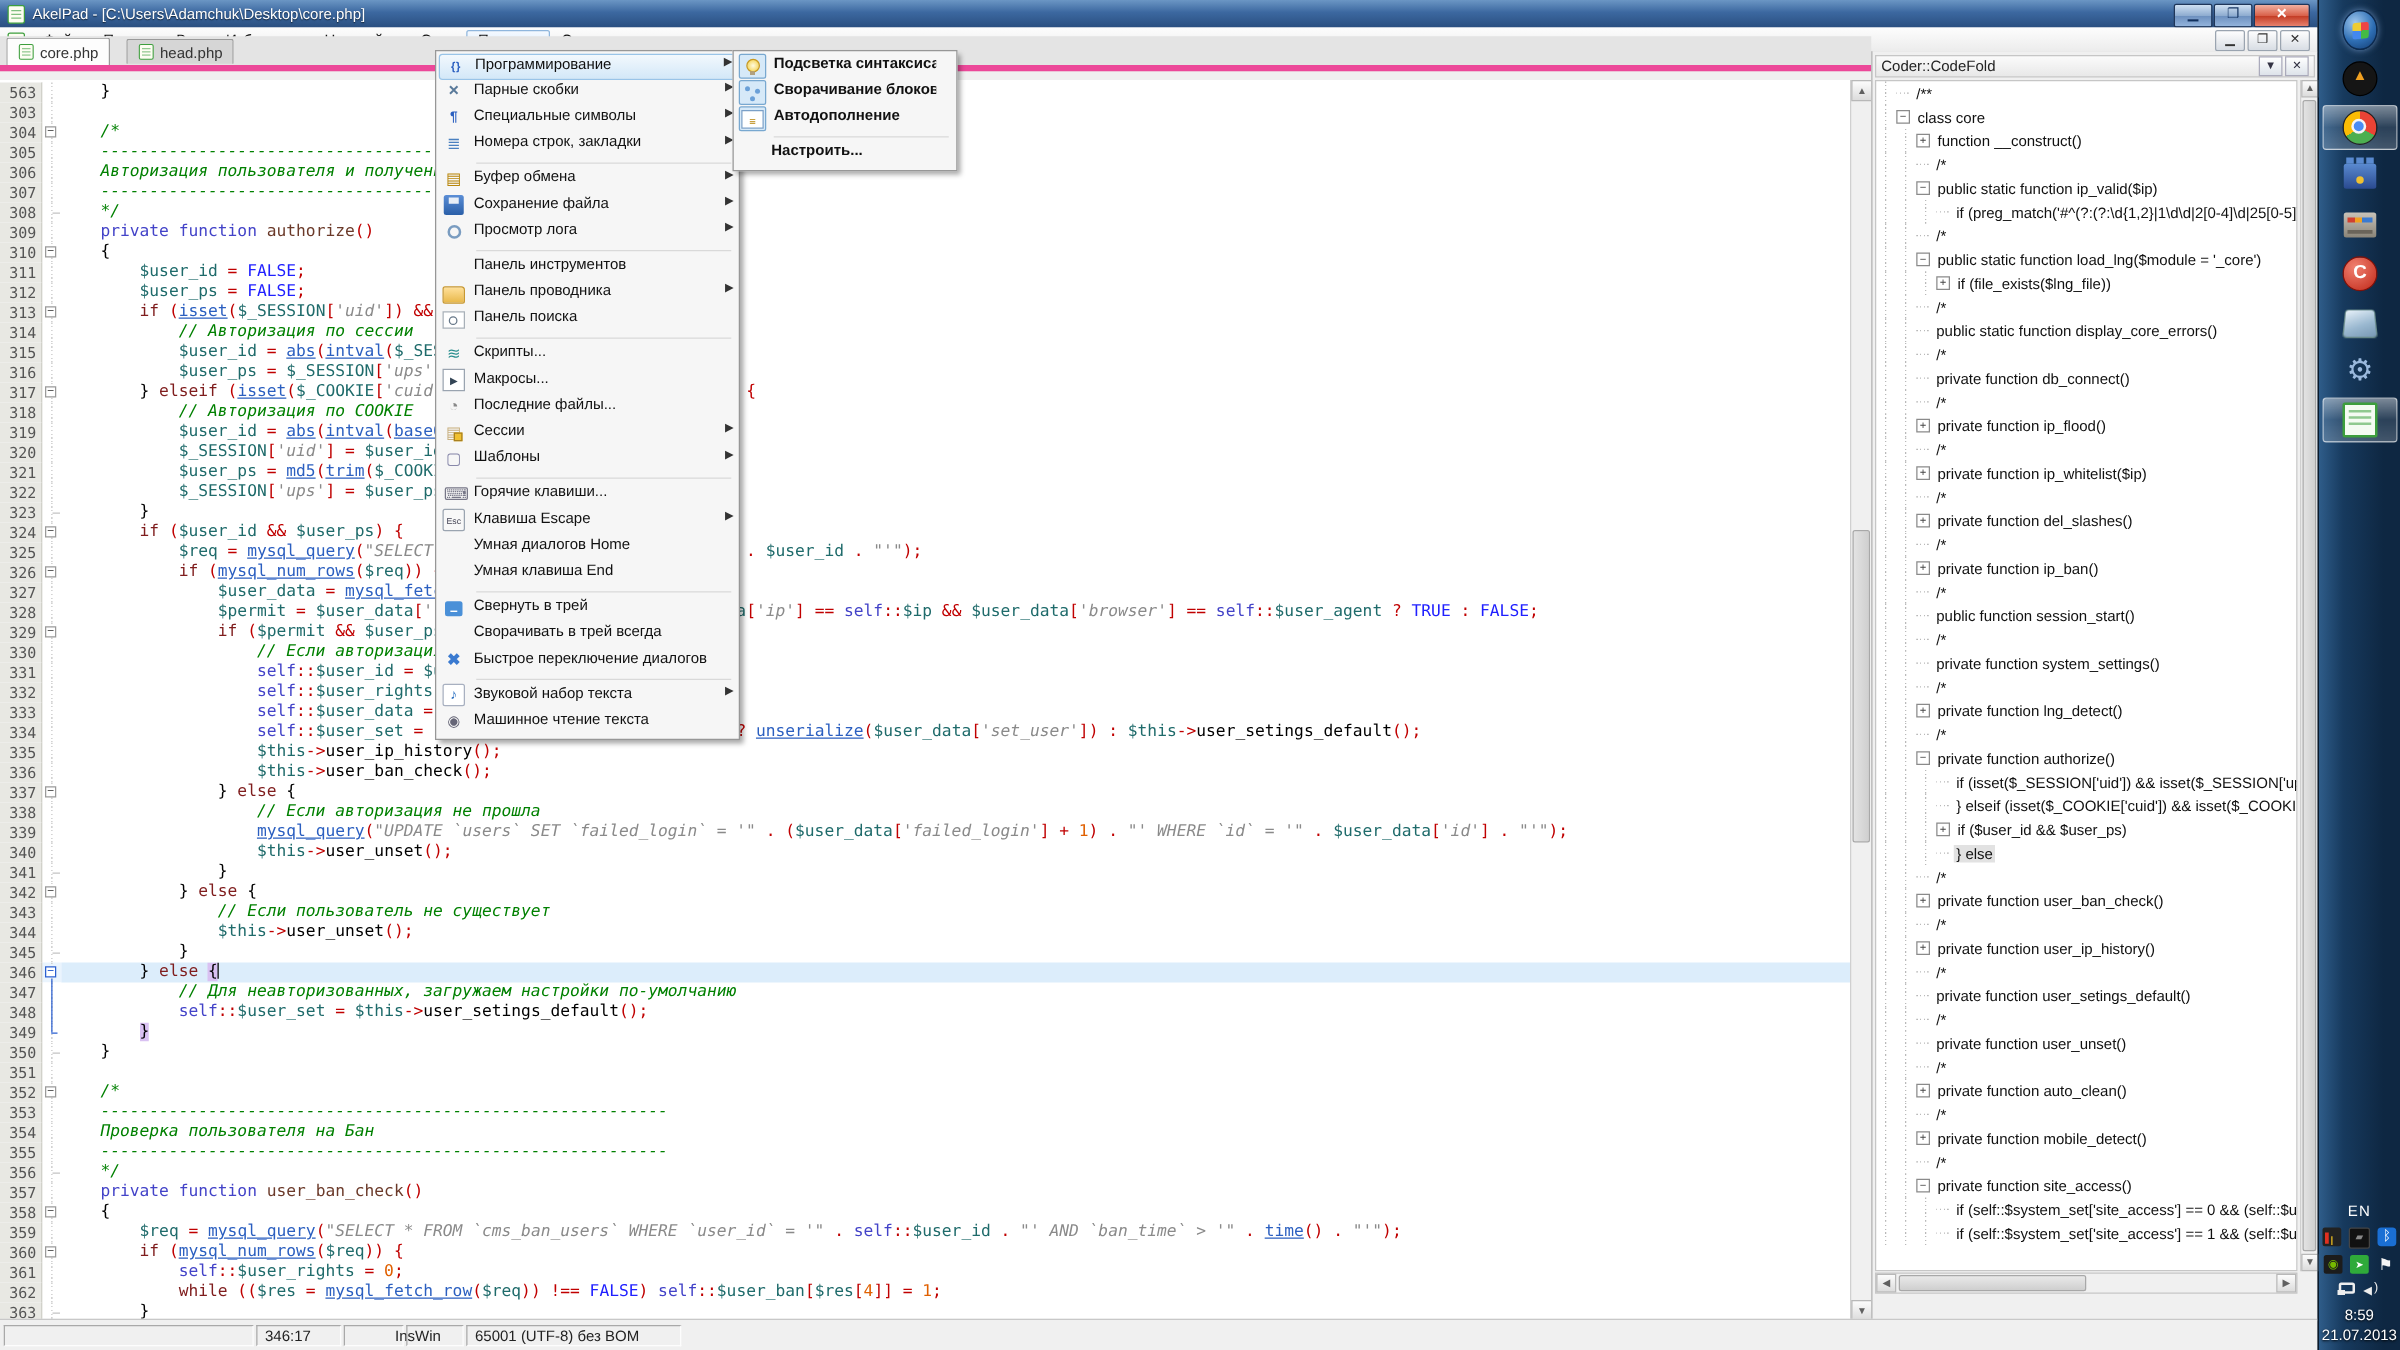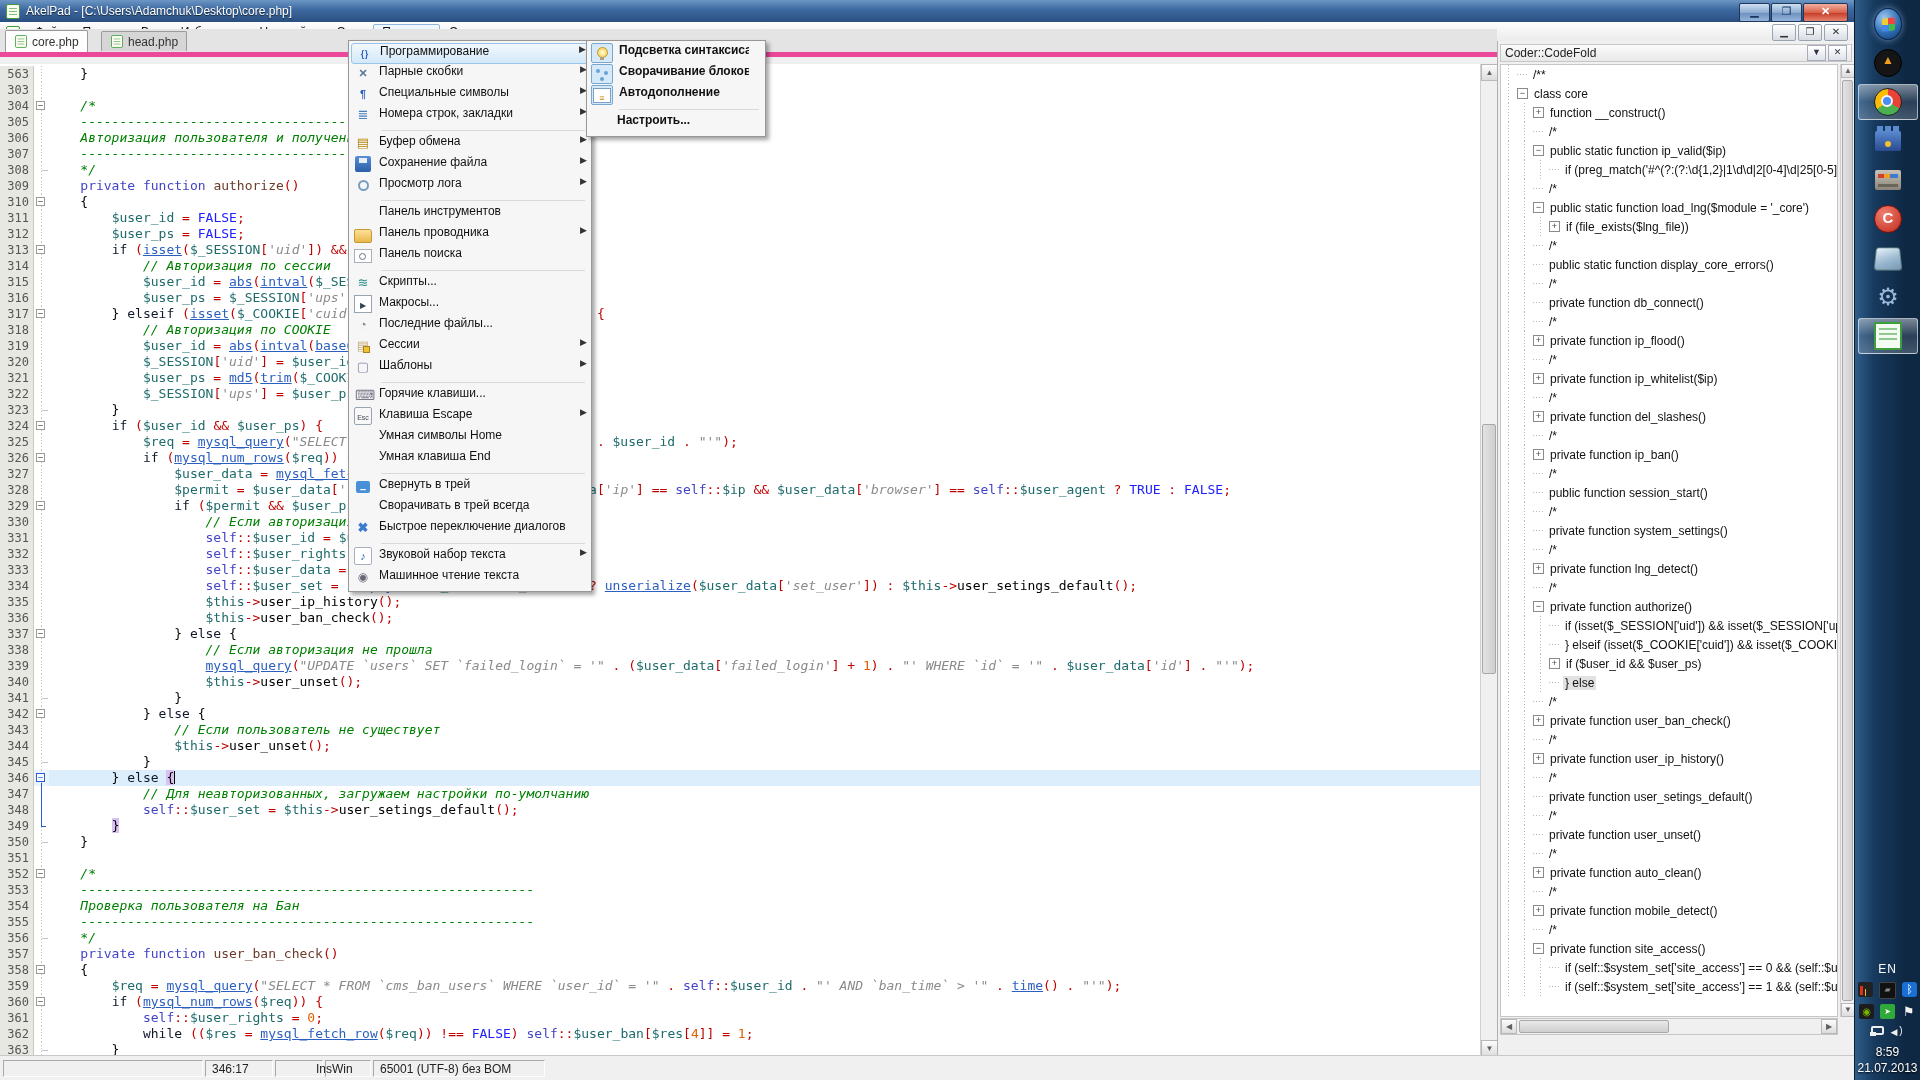--- a/index.html
+++ b/index.html
@@ -44,21 +44,21 @@
   .fold{width:15px;flex:0 0 auto;position:relative;background:#fff;}
   .fold::before{content:"";position:absolute;left:7px;top:0;bottom:0;width:1px;
     background:repeating-linear-gradient(#c4c4c4 0 1px,transparent 1px 3px);}
   .fbox{position:absolute;left:2px;top:3px;width:9px;height:9px;border:1px solid #9a9a9a;background:#fff;
     font-size:9px;line-height:7px;text-align:center;color:#555;box-sizing:border-box;z-index:2;}
   .fbox.blue{border-color:#2a5fd0;color:#2a5fd0;}
   .tick{position:absolute;left:8px;top:8px;width:6px;height:1px;background:#c4c4c4;}
   .code{white-space:pre;flex:1 1 auto;color:#000;overflow:hidden;}
   .row.cur .code{background:#dcedfb;}
   .row.cur .fold{background:#eaf4fd;}
-  .p{color:#000}.k{color:#0f172a}.d{color:#4343c8}.m{color:#6b3a2a}
+  .p{color:#000}.k{color:#7f1d1d}.d{color:#4343c8}.m{color:#6b3a2a}
   .f{color:#2b5fc0;text-decoration:underline}.v{color:#1f6b6b}
   .s{color:#8a8a8a;font-style:italic}.c{color:#008000;font-style:italic}
   .n{color:#e06000}.o{color:#c00000}.b{color:#2020ff}
   .hb{background:#d9c1f2}
   #caret{display:inline-block;width:1px;height:13px;background:#000;vertical-align:-2px;}
   #foldline{position:absolute;width:1px;background:#2a5fd0;z-index:3;}
   #foldfoot{position:absolute;height:1px;width:5px;background:#2a5fd0;z-index:3;}
   
   .vsb{position:absolute;width:17px;background:#f0f0f0;border-left:1px solid #d0d0d0;box-sizing:border-box;}
   .sbtn{position:absolute;left:0;width:17px;height:17px;background:linear-gradient(#fcfcfc,#dcdcdc);
@@ -1052,21 +1052,21 @@
         </div>
         <div class="pitem">
           <span class="micon">
             <span class="mi mi-esc"></span>
           </span>
           <span class="plabel">Клавиша Escape</span>
           <span class="arrow">▶</span>
         </div>
         <div class="pitem">
           <span class="micon"></span>
-          <span class="plabel">Умная символы Home</span>
+          <span class="plabel">Умная диалогов Home</span>
           <span class="arrow"></span>
         </div>
         <div class="pitem">
           <span class="micon"></span>
           <span class="plabel">Умная клавиша End</span>
           <span class="arrow"></span>
         </div>
         <div class="psep"></div>
         <div class="pitem">
           <span class="micon">

